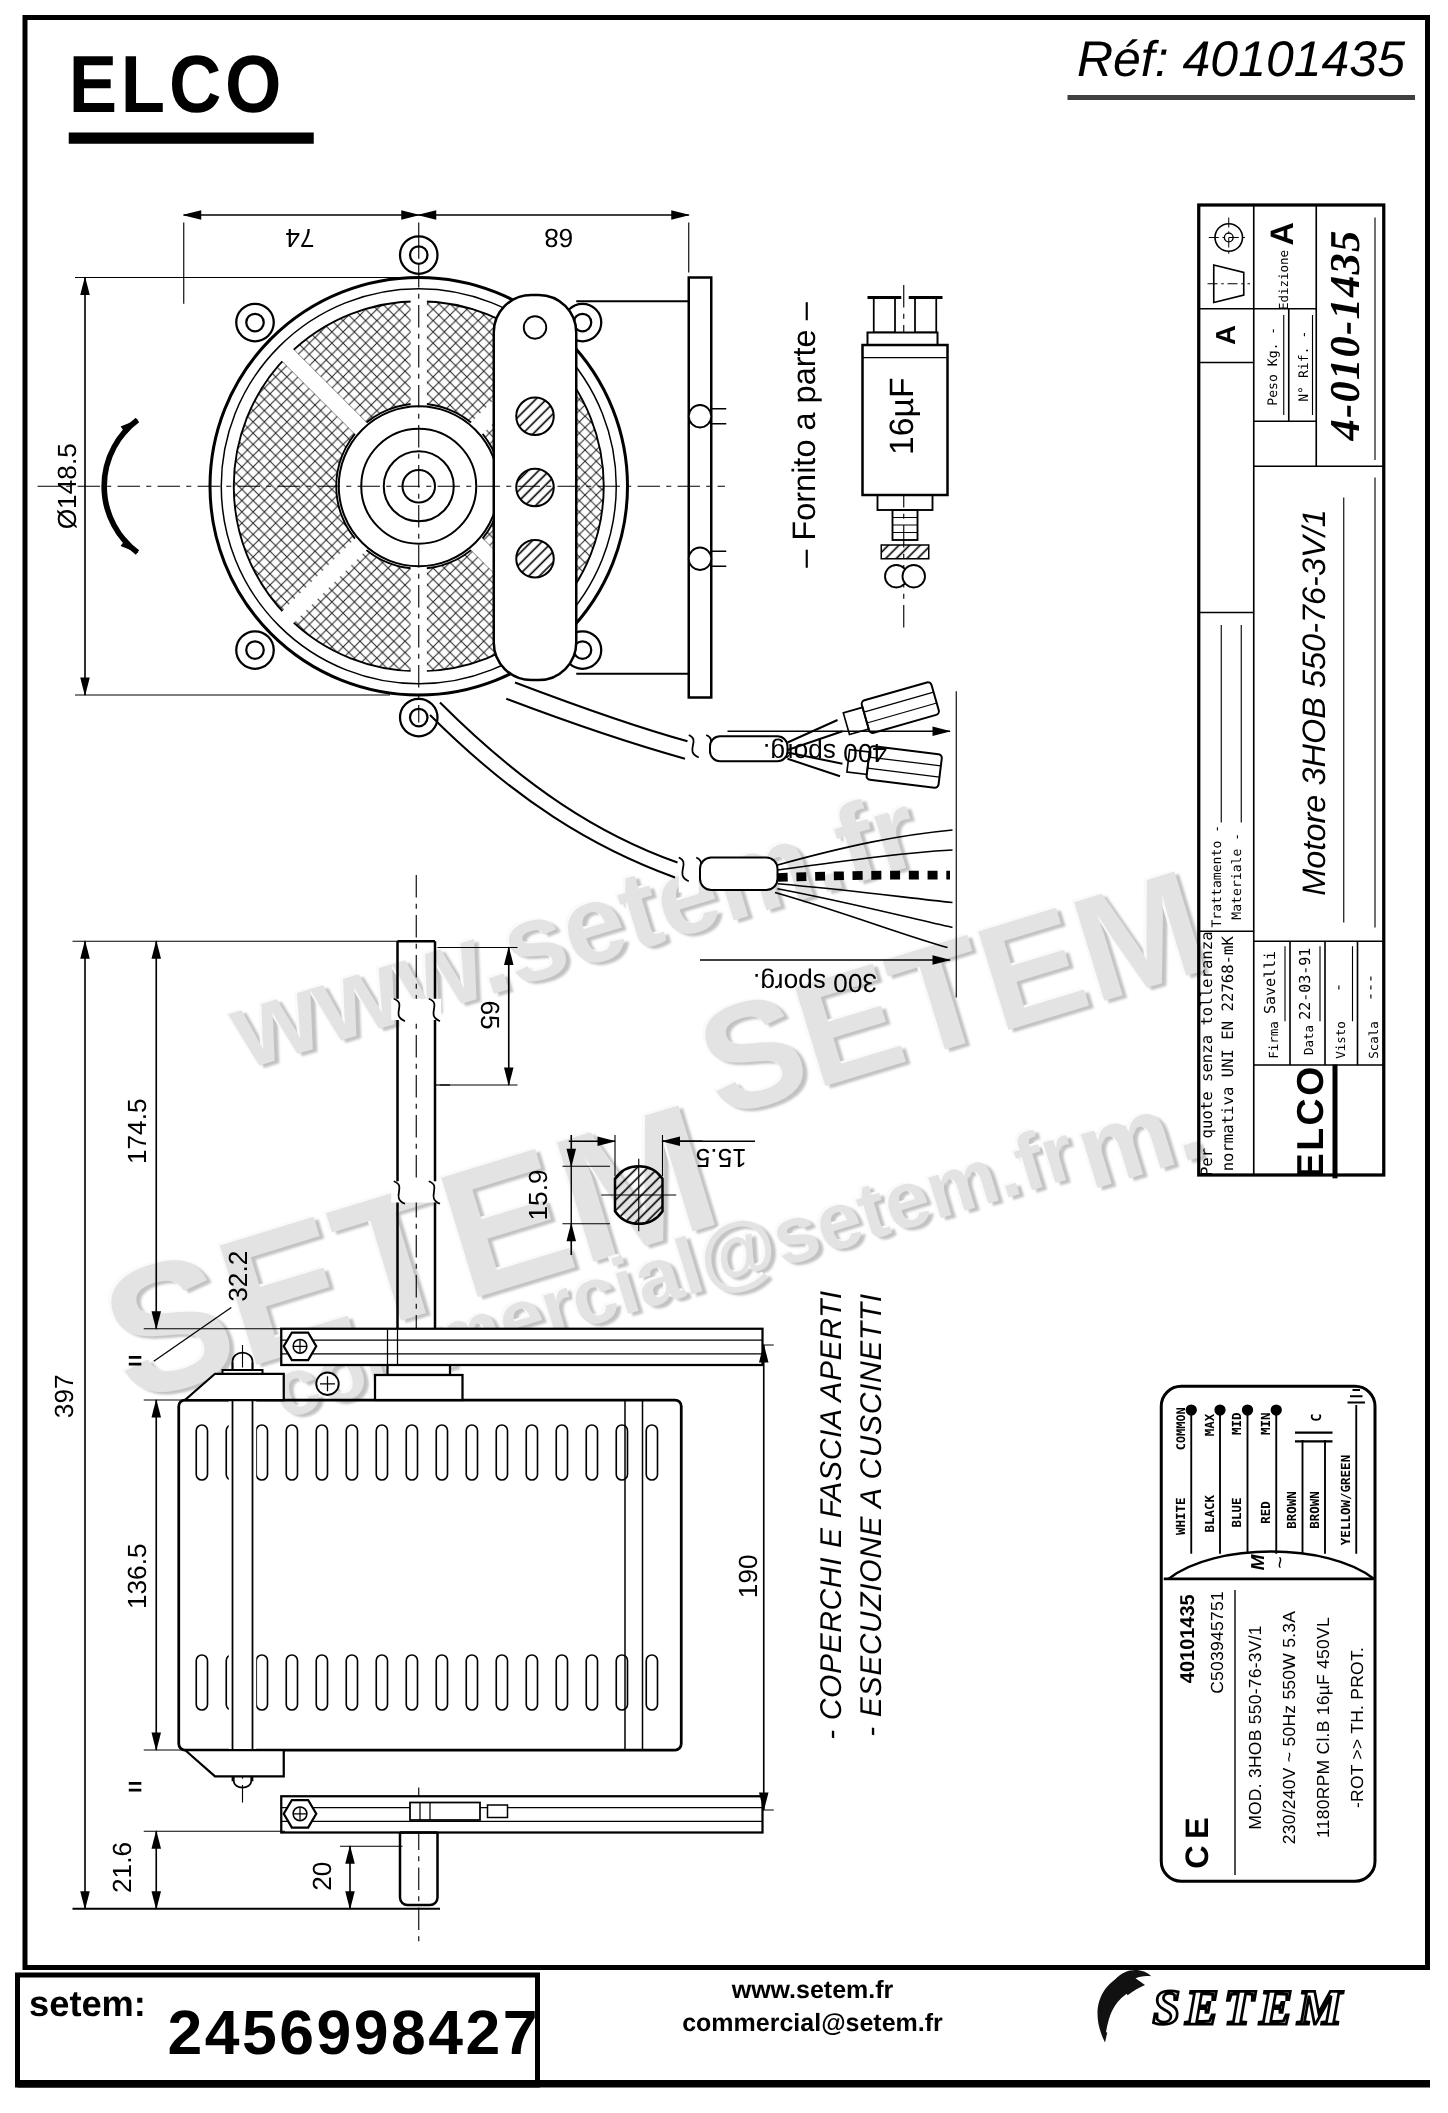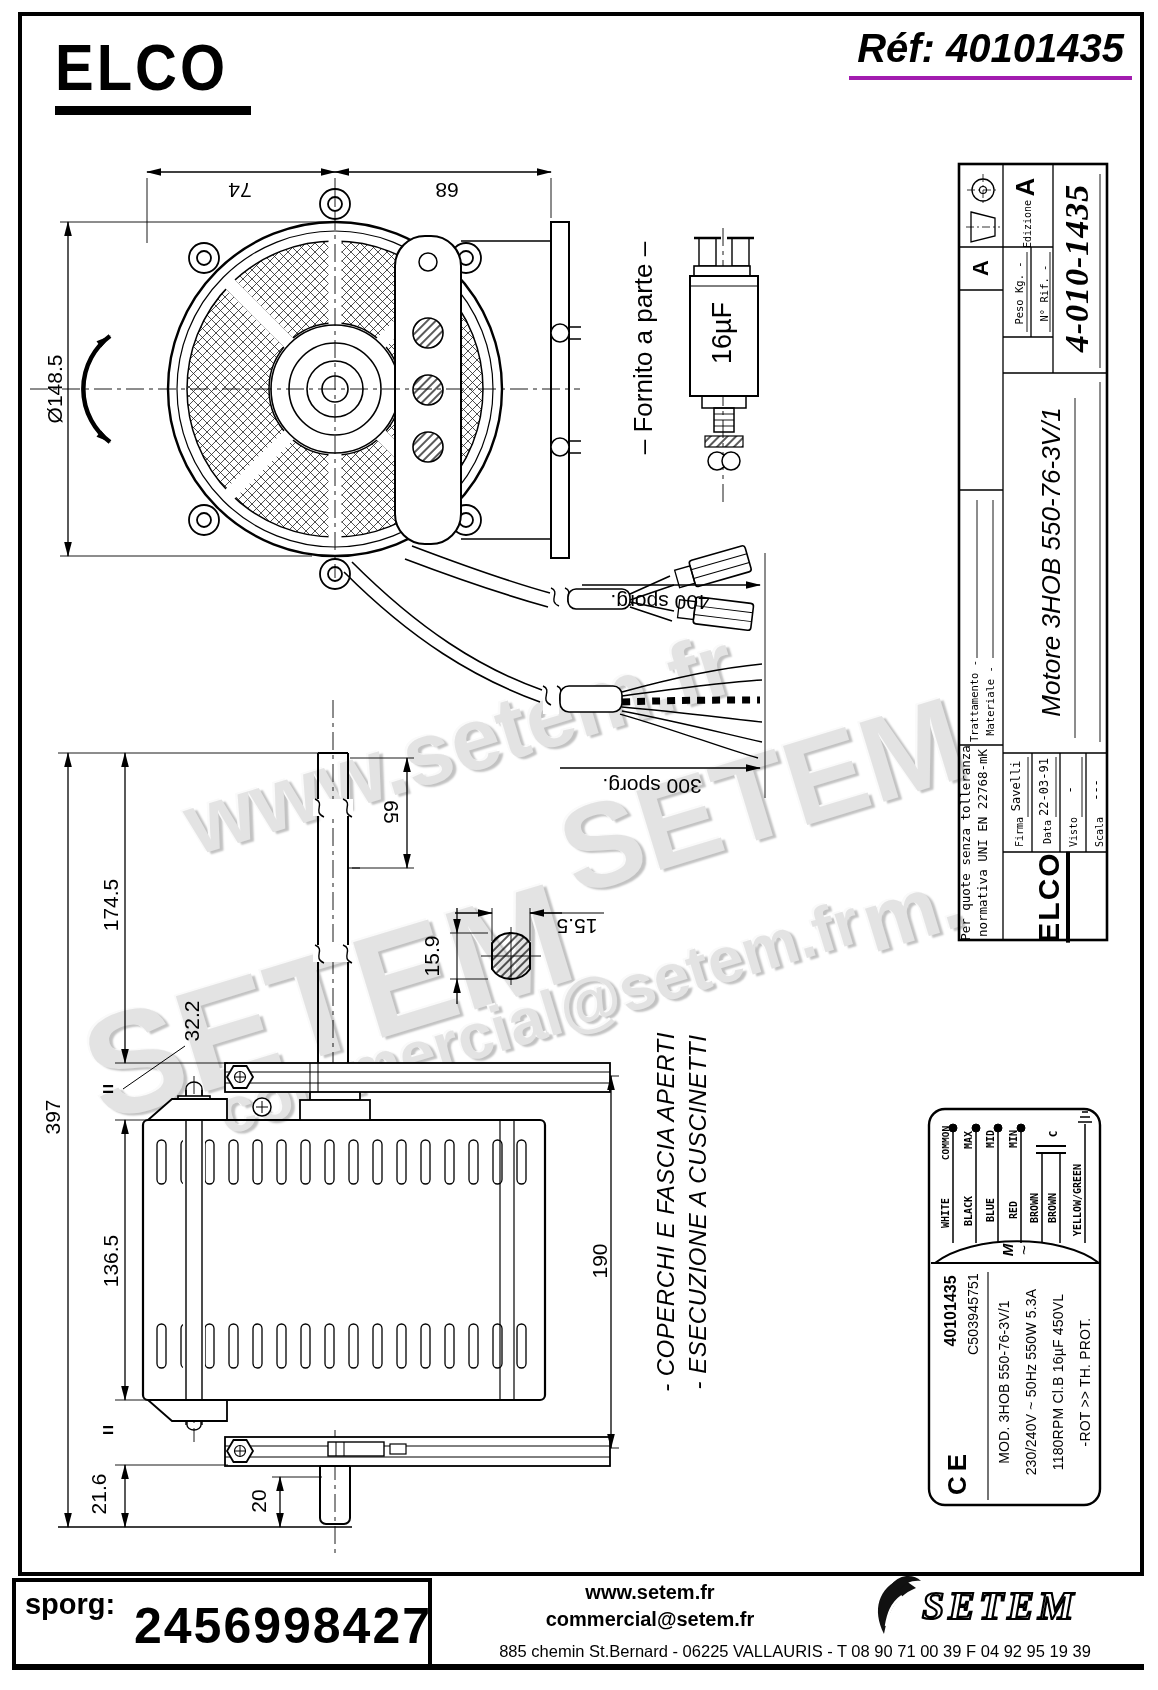--- a/index.html
+++ b/index.html
@@ -16,22 +16,22 @@
   .mono{font-family:"DejaVu Sans Mono",monospace;}
   .it{font-style:italic;} .b{font-weight:bold;}
   .tbnum{font-family:"Liberation Serif",serif;font-weight:bold;font-style:italic;font-size:34px;letter-spacing:1px;}
   .tbtitle{font-style:italic;font-size:26px;}
   .note{font-style:italic;font-size:24px;letter-spacing:.5px;}
   .wm{position:absolute;z-index:1;font-weight:bold;white-space:nowrap;color:#e3e3e3;
       text-shadow:-2px -2px 0 #fafafa,3px 3px 2px #c2c2c2;line-height:1;}
   .elco{position:absolute;left:55px;top:30px;z-index:5;font-weight:900;font-size:58px;
         letter-spacing:3px;transform:scaleY(1.12);transform-origin:top left;}
   .elcobar{position:absolute;left:55px;top:106px;width:196px;height:9px;background:#000;z-index:5;}
-  .ref{position:absolute;right:26px;top:26px;z-index:5;font-size:40px;font-weight:700;font-style:italic;
-       border-bottom:4px solid #a21caf;padding:0 8px 5px 8px;}
+  .ref{position:absolute;right:26px;top:26px;z-index:5;font-size:40px;font-weight:400;font-style:italic;
+       border-bottom:4px solid #404040;padding:0 8px 5px 8px;}
   .elco2{font-weight:900;font-size:30px;letter-spacing:2px;border-bottom:4px solid #000;padding-bottom:2px;}
   .np{font-size:14px;letter-spacing:.2px;}
   .wire{font-family:"DejaVu Sans Mono",monospace;font-weight:bold;font-size:10px;}
   .ce{font-weight:900;font-size:26px;letter-spacing:5px;}
   .codebox{position:absolute;left:12px;top:1578px;width:412px;height:84px;border:4px solid #000;z-index:5;}
   .setemtxt{font-family:"Liberation Serif",serif;font-style:italic;font-weight:bold;font-size:40px;
             color:#fff;-webkit-text-stroke:2.2px #000;letter-spacing:4px;}
 </style>
 </head>
 <body>
@@ -381,25 +381,24 @@
   <span class="lbl up" style="left:1024px;top:1250px;font-size:17px;">~</span>
   <span class="lbl up b" style="left:951px;top:1311px;font-size:16px;">40101435</span>
   <span class="lbl up np" style="left:973px;top:1314px;">C503945751</span>
   <span class="lbl up np" style="left:1004px;top:1382px;">MOD.  3HOB 550-76-3V/1</span>
   <span class="lbl up np" style="left:1031px;top:1382px;">230/240V ~  50Hz  550W  5.3A</span>
   <span class="lbl up np" style="left:1058px;top:1382px;">1180RPM   Cl.B   16µF 450VL</span>
   <span class="lbl up np" style="left:1085px;top:1382px;">-ROT &gt;&gt;        TH. PROT.</span>
   <span class="lbl up ce" style="left:957px;top:1472px;">CE</span>
 
   <div class="codebox"></div>
-  <span class="lbl b" style="left:70px;top:1604px;font-size:29px;">sporg:</span>
+  <span class="lbl b" style="left:70px;top:1604px;font-size:29px;">setem:</span>
   <span class="lbl b" style="left:283px;top:1626px;font-size:50px;letter-spacing:2px;">2456998427</span>
   <span class="lbl b" style="left:650px;top:1592px;font-size:20px;">www.setem.fr</span>
   <span class="lbl b" style="left:650px;top:1619px;font-size:20px;">commercial@setem.fr</span>
-  <span class="lbl" style="left:795px;top:1651px;font-size:16.5px;">885 chemin St.Bernard  -  06225 VALLAURIS  -  T 08 90 71 00 39   F 04 92 95 19 39</span>
 
   <div style="position:absolute;left:858px;top:1572px;width:290px;height:75px;z-index:5;">
     <svg width="70" height="75" viewBox="0 0 70 75" style="position:absolute;left:0;top:0;">
       <path d="M44,6 C20,16 14,38 26,62 C30,44 34,26 58,16 Z" fill="#111"></path>
       <path d="M34,12 C42,2 56,2 63,9 C54,8 47,11 42,18 Z" fill="#111"></path>
       <path d="M28,54 C30,42 33,32 44,24" stroke="#fff" stroke-width="2.5" fill="none"></path>
       <path d="M32,58 C34,46 38,34 50,26" stroke="#fff" stroke-width="2" fill="none"></path>
     </svg>
     <span class="setemtxt" style="position:absolute;left:64px;top:10px;">SETEM</span>
   </div>

